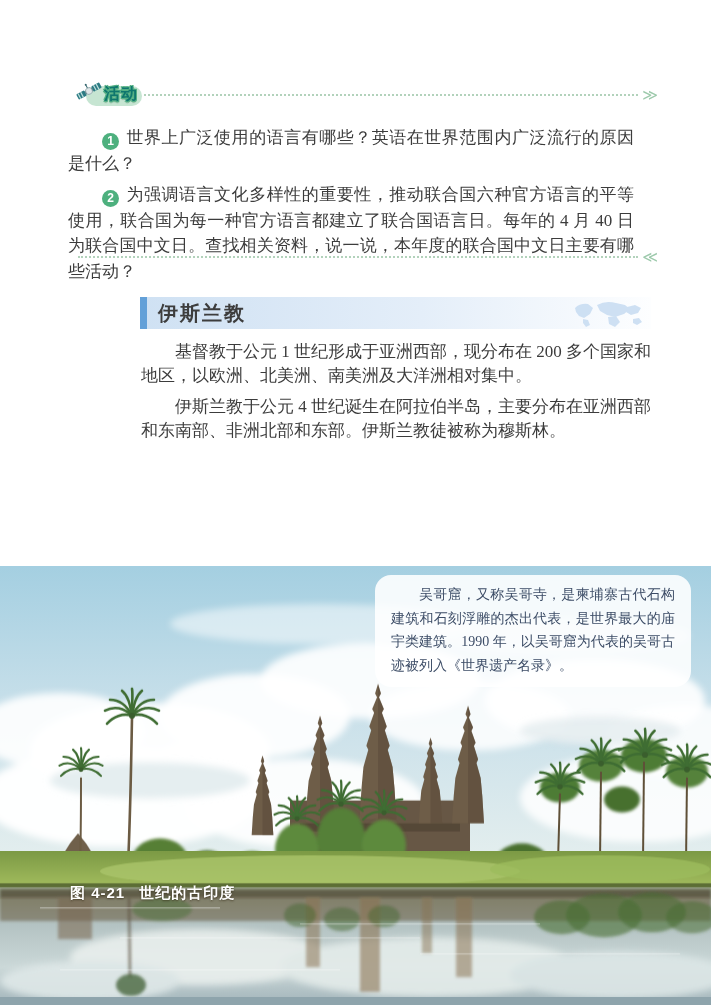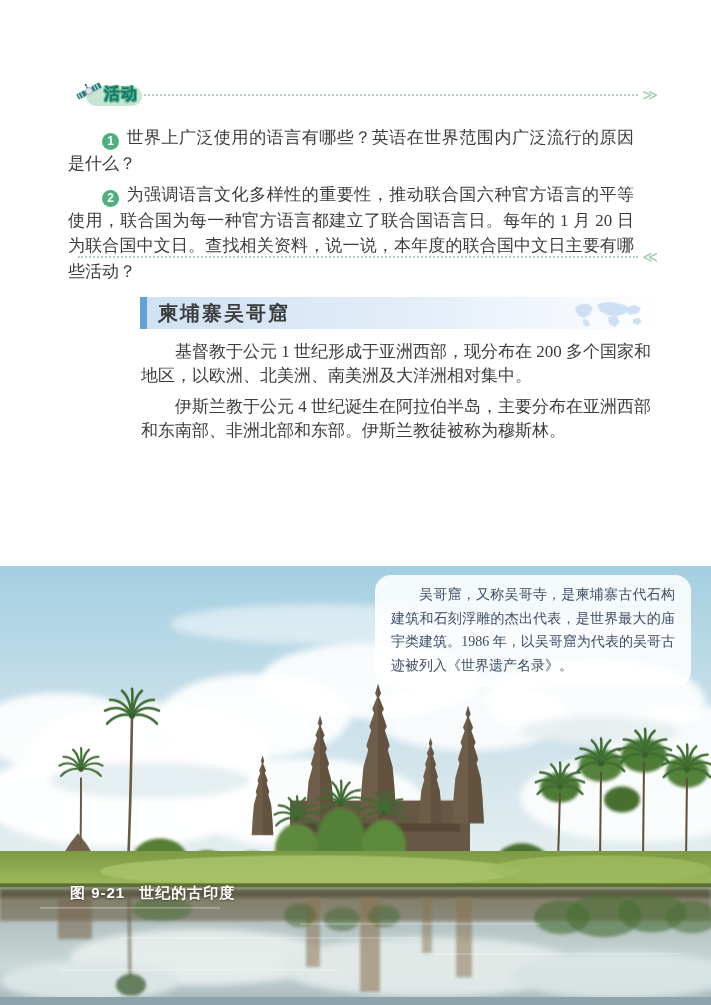--- a/index.html
+++ b/index.html
@@ -78,31 +78,31 @@
       </svg>
     </span>
     <span class="badge-label">活动</span>
   </div>
   <div class="rule"></div>
   <span class="chev">≫</span>
 </div>
 
 <div class="act-body">
   <p><span class="qnum">1</span><span>世界上广泛使用的语言有哪些？英语在世界范围内广泛流行的原因是什么？</span></p>
-  <p><span class="qnum">2</span><span>为强调语言文化多样性的重要性，推动联合国六种官方语言的平等使用，联合国为每一种官方语言都建立了联合国语言日。每年的 1 月 20 日为联合国中文日。查找相关资料，说一说，本年度的联合国中文日主要有哪些活动？</span></p>
+  <p><span class="qnum">2</span><span>为强调语言文化多样性的重要性，推动联合国六种官方语言的平等使用，联合国为每一种官方语言都建立了联合国语言日。每年的 4 月 40 日为联合国中文日。查找相关资料，说一说，本年度的联合国中文日主要有哪些活动？</span></p>
 </div>
 
 <div class="act-close">
   <div class="rule"></div>
   <span class="chev">≪</span>
 </div>
 
 <div class="sec-header">
   <div class="sec-bar"></div>
-  <span class="sec-title">柬埔寨吴哥窟</span>
+  <span class="sec-title">伊斯兰教</span>
   <span class="sec-map">
     <svg width="76" height="30" viewBox="0 0 76 30">
       <g fill="#c7dcf2" opacity="0.85">
         <path d="M4,9 q5,-5 13,-4 l5,4 -3,6 -6,4 -5,-2 -3,-4 z"></path>
         <path d="M12,20 l5,1 2,5 -4,2 -3,-4 z"></path>
         <path d="M26,6 q9,-5 19,-2 l9,2 5,4 -6,5 -9,3 -8,-2 -7,-4 z"></path>
         <path d="M37,18 l8,-1 4,6 -5,5 -6,-3 z"></path>
         <path d="M56,8 l8,-2 6,3 -3,5 -7,2 -5,-3 z"></path>
         <path d="M62,20 l6,-1 3,4 -5,3 -4,-2 z"></path>
       </g>
@@ -284,18 +284,18 @@
     <g fill="#ffffff" opacity="0.3">
       <rect x="40" y="342" width="180" height="1.5"></rect>
       <rect x="300" y="358" width="240" height="1.5"></rect>
       <rect x="120" y="372" width="300" height="1.5"></rect>
       <rect x="420" y="388" width="260" height="1.5"></rect>
       <rect x="60" y="404" width="280" height="1.5"></rect>
     </g>
     <rect x="0" y="432" width="711" height="8" fill="#8ea4ac"></rect>
   </svg>
 
-  <div class="annotation">吴哥窟，又称吴哥寺，是柬埔寨古代石构建筑和石刻浮雕的杰出代表，是世界最大的庙宇类建筑。1986 年，以吴哥窟为代表的吴哥古迹被列入《世界遗产名录》。</div>
+  <div class="annotation">吴哥窟，又称吴哥寺，是柬埔寨古代石构建筑和石刻浮雕的杰出代表，是世界最大的庙宇类建筑。1990 年，以吴哥窟为代表的吴哥古迹被列入《世界遗产名录》。</div>
 
   <div class="fig-caption">
-    <span class="num">图 9-21</span><span>世纪的古印度</span>
+    <span class="num">图 4-21</span><span>世纪的古印度</span>
   </div>
 </div>
 
 </body></html>

